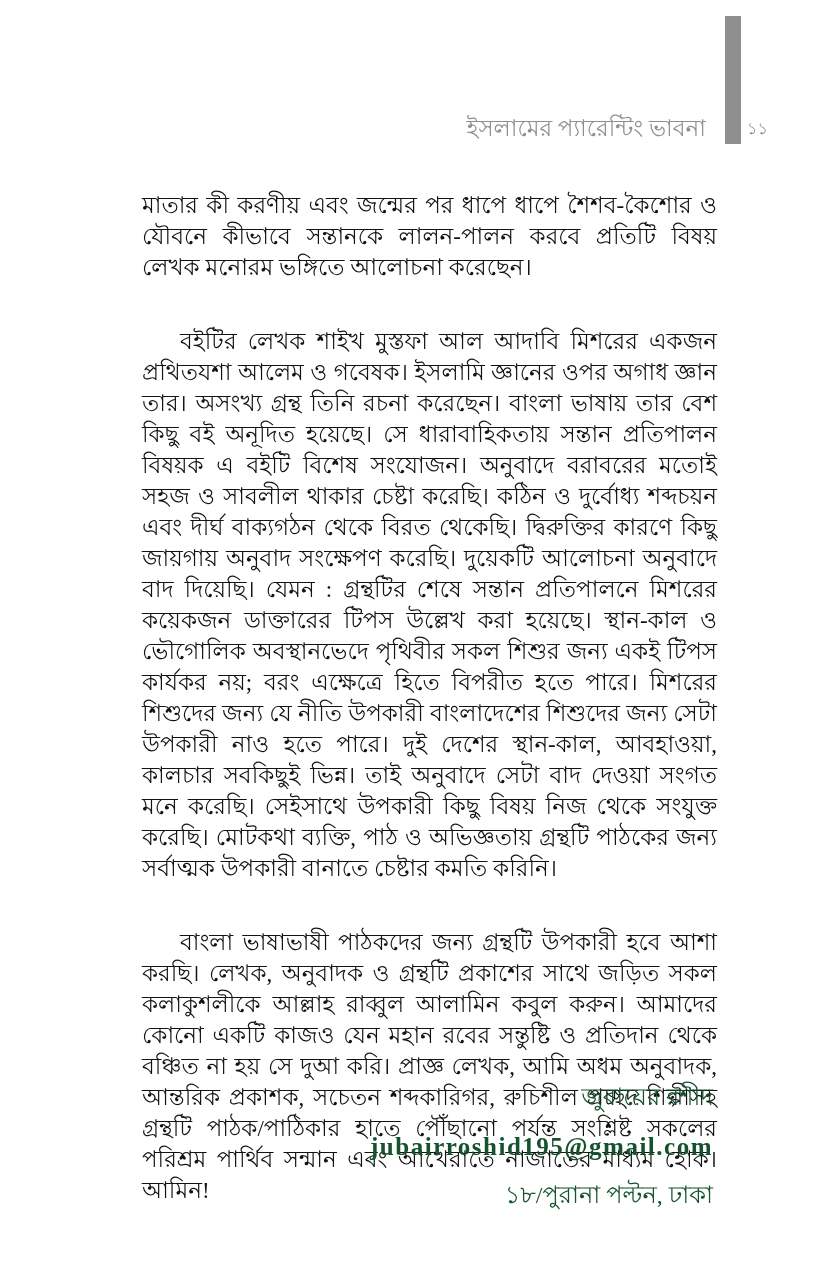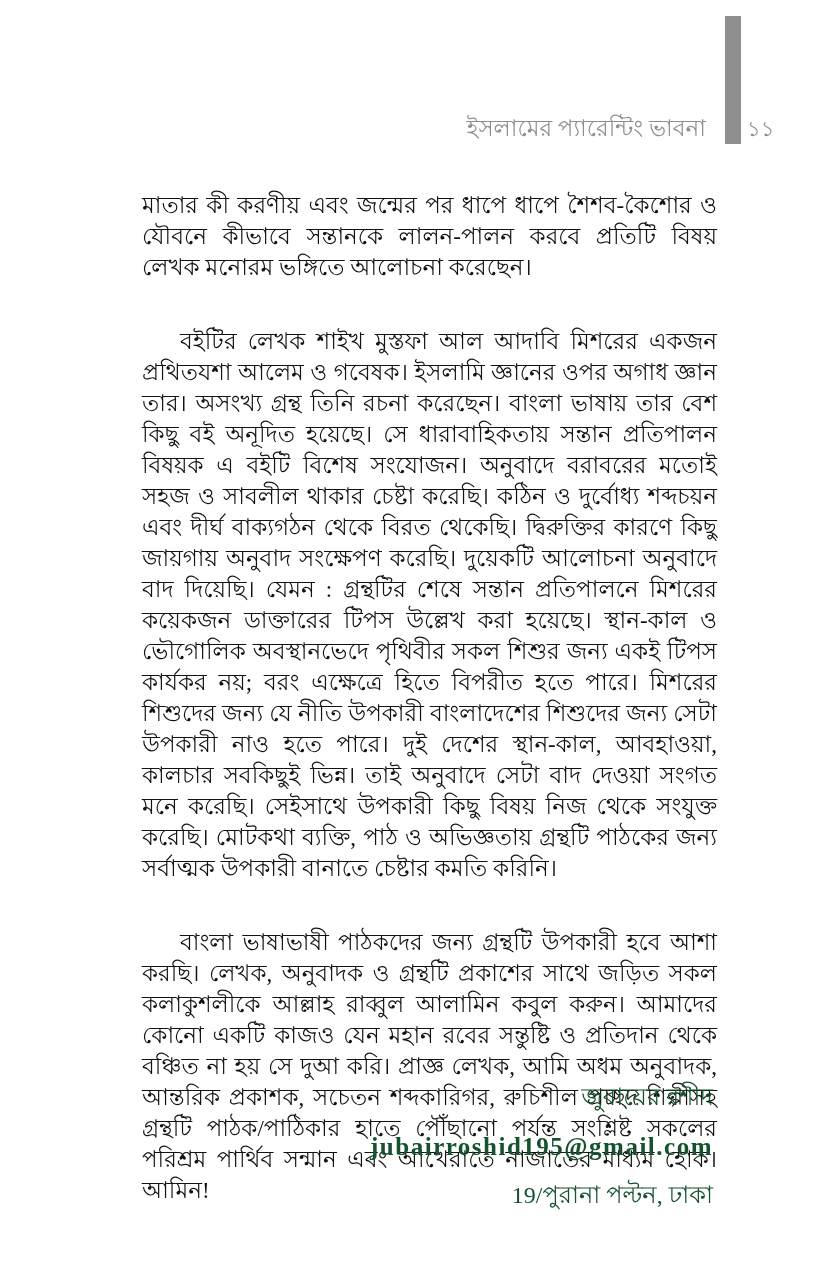--- a/index.html
+++ b/index.html
@@ -46,21 +46,21 @@
     width: 2px;
     height: 128px;
     background: #8f8f8f;
   }
 
   .page-number {
     position: absolute;
     top: 90px;
     left: 723px;
     color: #8f8f8f;
-    font-size: 21px;
+    font-size: 16px;
     line-height: 30px;
   }
 
   
   .content {
     position: absolute;
     left: 110px;
     top: 158px;
     width: 620px;
     color: #121212;
@@ -107,16 +107,16 @@
 
   <div class="content">
     <p>মাতার কী করণীয় এবং জন্মের পর ধাপে ধাপে শৈশব-কৈশোর ও যৌবনে কীভাবে সন্তানকে লালন-পালন করবে প্রতিটি বিষয় লেখক মনোরম ভঙ্গিতে আলোচনা করেছেন।</p>
     <p class="indented">বইটির লেখক শাইখ মুস্তফা আল আদাবি মিশরের একজন প্রথিতযশা আলেম ও গবেষক। ইসলামি জ্ঞানের ওপর অগাধ জ্ঞান তার। অসংখ্য গ্রন্থ তিনি রচনা করেছেন। বাংলা ভাষায় তার বেশ কিছু বই অনূদিত হয়েছে। সে ধারাবাহিকতায় সন্তান প্রতিপালন বিষয়ক এ বইটি বিশেষ সংযোজন। অনুবাদে বরাবরের মতোই সহজ ও সাবলীল থাকার চেষ্টা করেছি। কঠিন ও দুর্বোধ্য শব্দচয়ন এবং দীর্ঘ বাক্যগঠন থেকে বিরত থেকেছি। দ্বিরুক্তির কারণে কিছু জায়গায় অনুবাদ সংক্ষেপণ করেছি। দুয়েকটি আলোচনা অনুবাদে বাদ দিয়েছি। যেমন : গ্রন্থটির শেষে সন্তান প্রতিপালনে মিশরের কয়েকজন ডাক্তারের টিপস উল্লেখ করা হয়েছে। স্থান-কাল ও ভৌগোলিক অবস্থানভেদে পৃথিবীর সকল শিশুর জন্য একই টিপস কার্যকর নয়; বরং এক্ষেত্রে হিতে বিপরীত হতে পারে। মিশরের শিশুদের জন্য যে নীতি উপকারী বাংলাদেশের শিশুদের জন্য সেটা উপকারী নাও হতে পারে। দুই দেশের স্থান-কাল, আবহাওয়া, কালচার সবকিছুই ভিন্ন। তাই অনুবাদে সেটা বাদ দেওয়া সংগত মনে করেছি। সেইসাথে উপকারী কিছু বিষয় নিজ থেকে সংযুক্ত করেছি। মোটকথা ব্যক্তি, পাঠ ও অভিজ্ঞতায় গ্রন্থটি পাঠকের জন্য সর্বাত্মক উপকারী বানাতে চেষ্টার কমতি করিনি।</p>
     <p class="indented">বাংলা ভাষাভাষী পাঠকদের জন্য গ্রন্থটি উপকারী হবে আশা করছি। লেখক, অনুবাদক ও গ্রন্থটি প্রকাশের সাথে জড়িত সকল কলাকুশলীকে আল্লাহ রাব্বুল আলামিন কবুল করুন। আমাদের কোনো একটি কাজও যেন মহান রবের সন্তুষ্টি ও প্রতিদান থেকে বঞ্চিত না হয় সে দুআ করি। প্রাজ্ঞ লেখক, আমি অধম অনুবাদক, আন্তরিক প্রকাশক, সচেতন শব্দকারিগর, রুচিশীল প্রচ্ছদ শিল্পীসহ গ্রন্থটি পাঠক/পাঠিকার হাতে পৌঁছানো পর্যন্ত সংশ্লিষ্ট সকলের পরিশ্রম পার্থিব সন্মান এবং আখেরাতে নাজাতের মাধ্যম হোক। আমিন!</p>
   </div>
 
   <div class="signature">
     <div>জুবায়ের রশীদ</div>
     <div class="email">jubairroshid195@gmail.com</div>
-    <div>19/পুরানা পল্টন, ঢাকা</div>
+    <div>১৮/পুরানা পল্টন, ঢাকা</div>
   </div>
 
 </div>
 
 </body></html>

